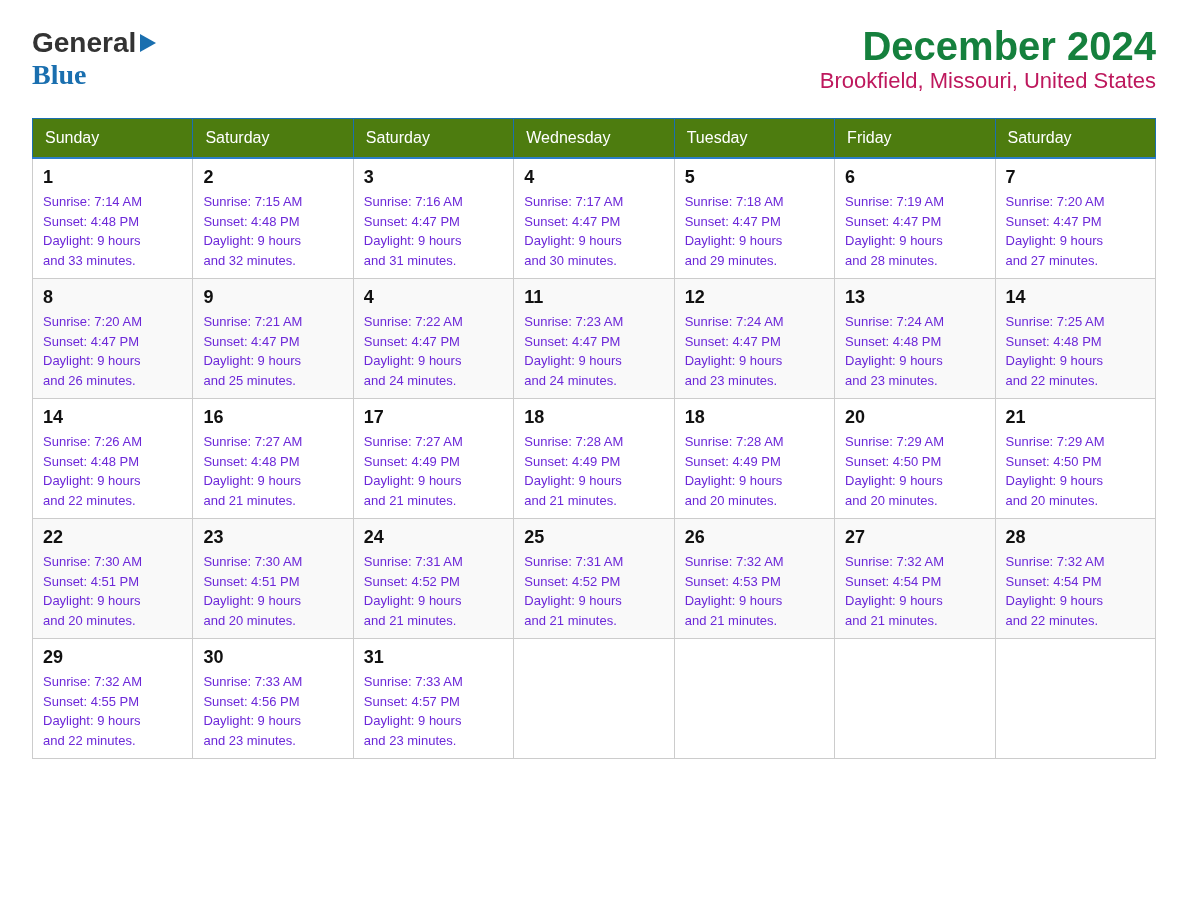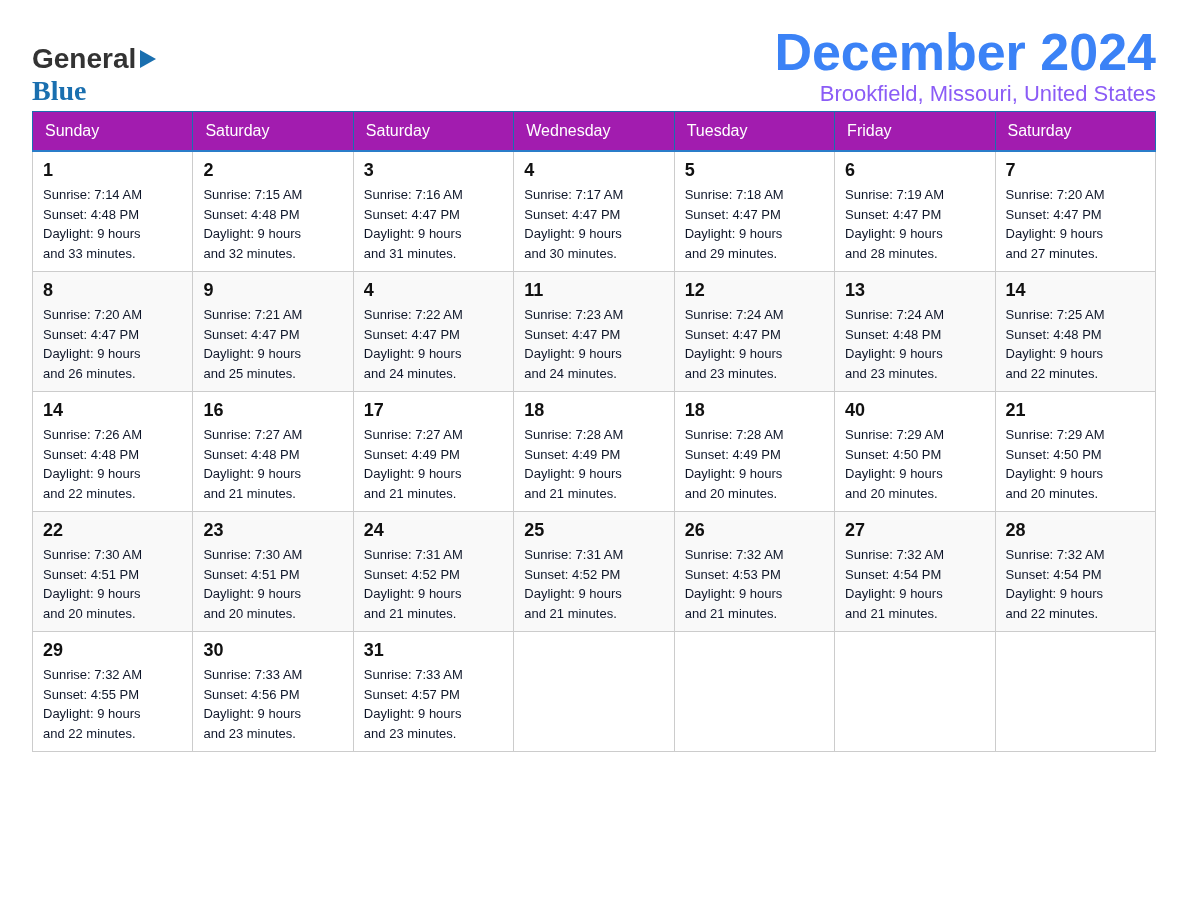--- a/index.html
+++ b/index.html
@@ -6,44 +6,44 @@
     body {
       font-family: Arial, sans-serif;
       background: #fff;
       padding: 24px 32px;
       width: 1188px;
       min-height: 918px;
     }
     .header-row {
       display: flex;
       justify-content: space-between;
-      align-items: flex-end;
-      margin-bottom: 4px;
+      align-items: center;
+      margin-bottom: 24px;
     }
     .title-block {
       text-align: right;
     }
     .title-block h1 {
-      font-size: 52px;
-      font-weight: bold;
-      color: #3b82f6;
+      font-size: 40px;
+      font-weight: bold;
+      color: #15803d;
       line-height: 1.1;
     }
     .title-block h2 {
       font-size: 22px;
       font-weight: normal;
-      color: #8b5cf6;
+      color: #be185d;
     }
     .calendar {
       width: 100%;
       border-collapse: collapse;
       border: 1px solid #aaa;
     }
     .calendar th {
-      background-color: #a21caf;
+      background-color: #4d7c0f;
       color: #fff;
       font-size: 16px;
       font-weight: normal;
       padding: 10px 12px;
       text-align: left;
       border: 1px solid #1a6faf;
     }
     .calendar td {
       vertical-align: top;
       padding: 8px 10px;
@@ -53,21 +53,21 @@
     }
     .day-number {
       font-size: 18px;
       font-weight: bold;
       color: #111;
       display: block;
       margin-bottom: 4px;
     }
     .day-info {
       font-size: 13px;
-      color: #0f172a;
+      color: #6d28d9;
       line-height: 1.5;
     }
     .calendar tr td {
       background: #fff;
     }
     .calendar tbody tr:nth-child(even) td {
       background: #f9f9f9;
     }
     .logo-container {
       display: flex;
@@ -217,21 +217,21 @@
       </td>
         <td>
         <span class="day-number">18</span>
         <span class="day-info">Sunrise: 7:28 AM<br>Sunset: 4:49 PM<br>Daylight: 9 hours<br>and 21 minutes.</span>
       </td>
         <td>
         <span class="day-number">18</span>
         <span class="day-info">Sunrise: 7:28 AM<br>Sunset: 4:49 PM<br>Daylight: 9 hours<br>and 20 minutes.</span>
       </td>
         <td>
-        <span class="day-number">40</span>
+        <span class="day-number">20</span>
         <span class="day-info">Sunrise: 7:29 AM<br>Sunset: 4:50 PM<br>Daylight: 9 hours<br>and 20 minutes.</span>
       </td>
         <td>
         <span class="day-number">21</span>
         <span class="day-info">Sunrise: 7:29 AM<br>Sunset: 4:50 PM<br>Daylight: 9 hours<br>and 20 minutes.</span>
       </td>
       </tr>
       <tr>
         <td>
         <span class="day-number">22</span>

